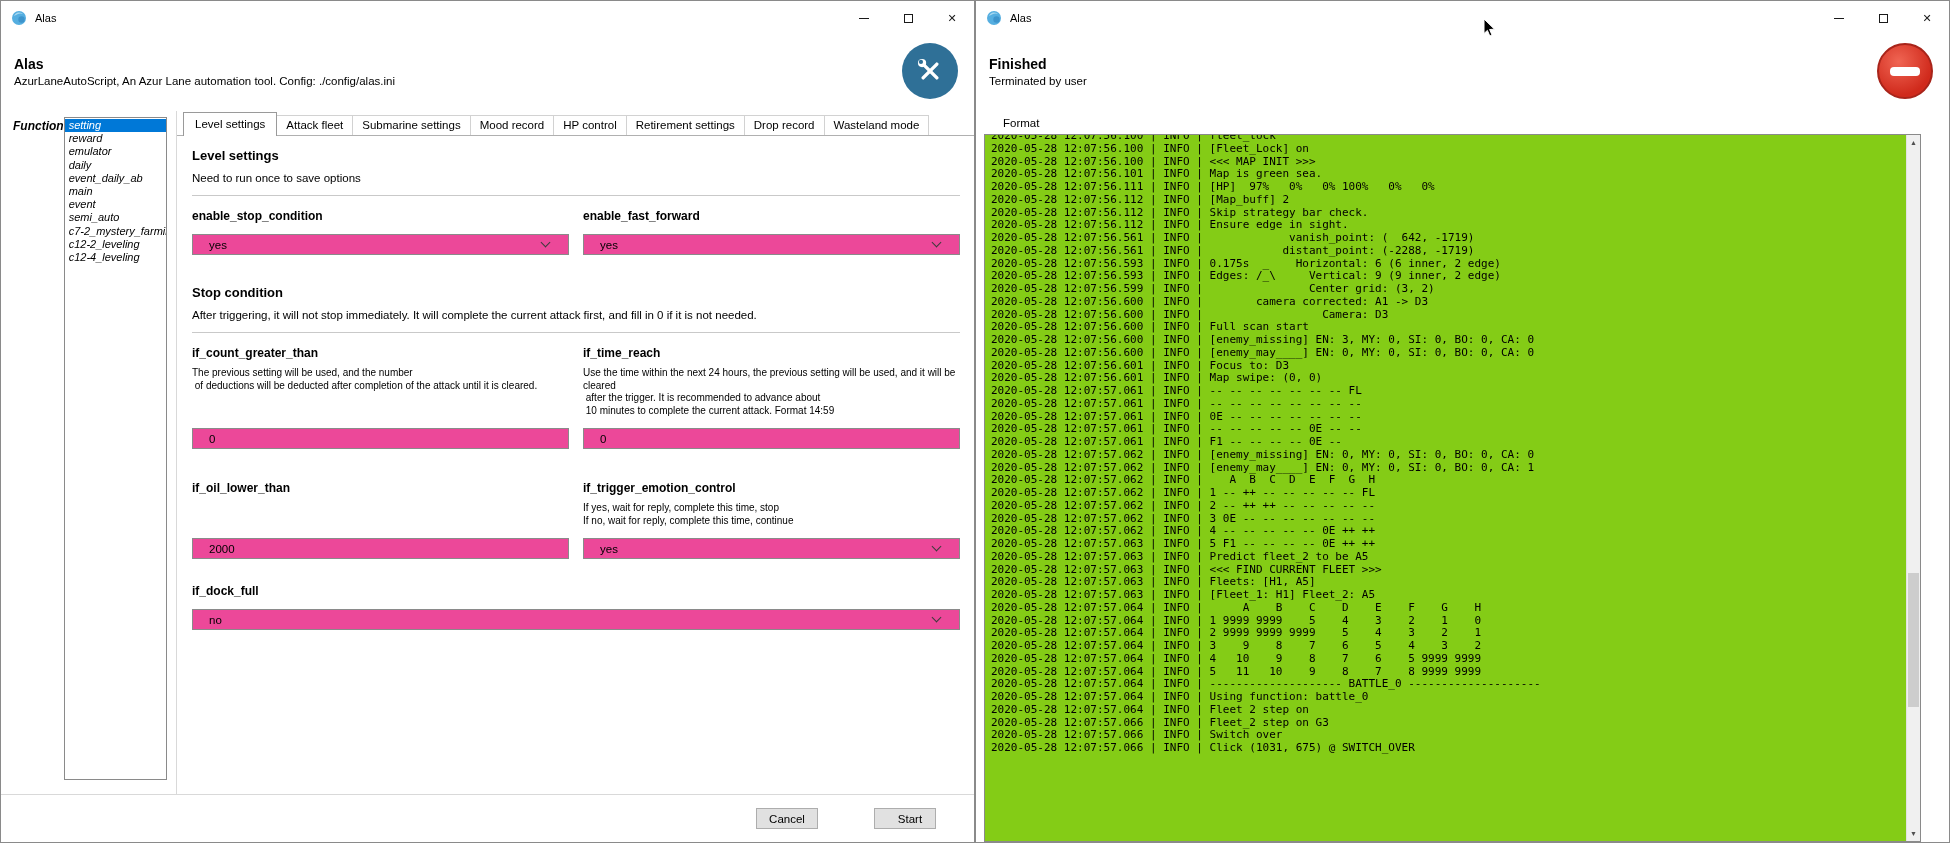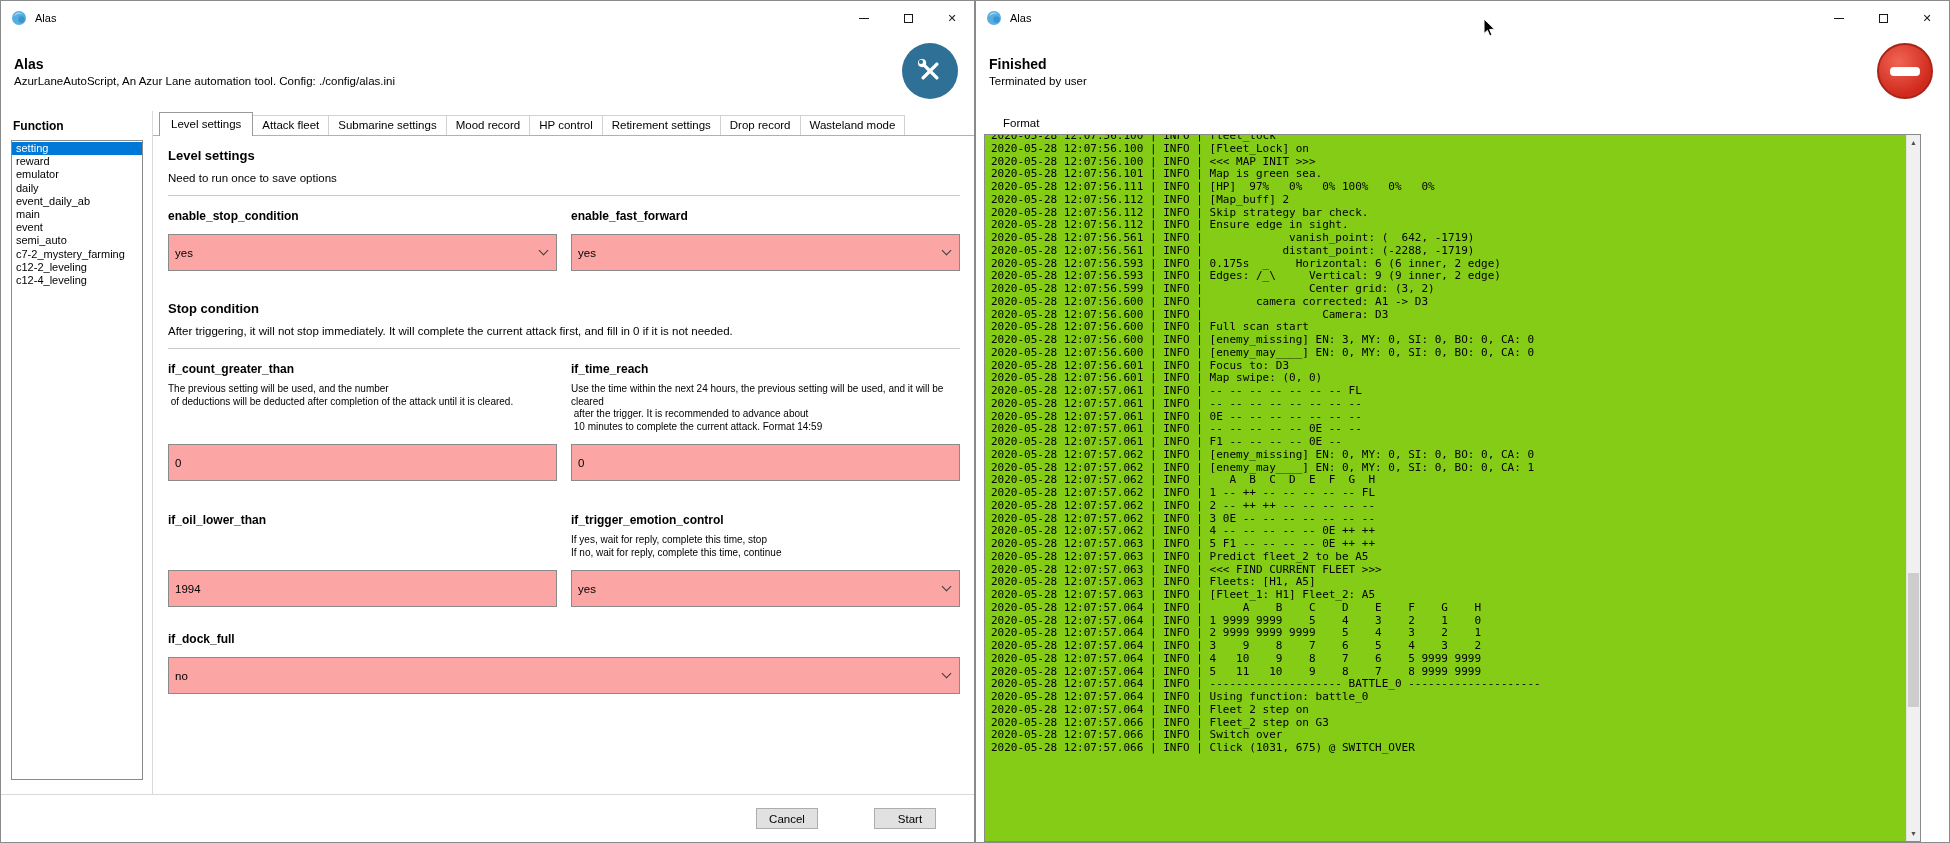--- a/index.html
+++ b/index.html
@@ -23,42 +23,42 @@
   .wh-text {}
   .wh-title { font-size:14px; font-weight:bold; }
   .wh-sub { font-size:11.5px; margin-top:3px; }
   .badge { margin-left:auto; width:56px; height:56px; border-radius:50%; flex:none; position:relative; }
   .badge-tools { background:#2f7097; display:flex; align-items:center; justify-content:center; }
   .badge-stop { background:radial-gradient(circle at 38% 32%, #f06553, #d02a1c 70%); border:2px solid #a8241a; display:flex; align-items:center; justify-content:center; }
   .stop-bar { width:30px; height:9px; background:#fff; border-radius:4px; }
 
   
   .content-left { flex:1; display:flex; min-height:0; }
-  .sidebar { width:152px; flex:none; border-right:1px solid #d9d9d9; padding:6px 9px 14px 10px; display:flex; flex-direction:column; }
+  .sidebar { width:176px; flex:none; border-right:1px solid #d9d9d9; padding:6px 9px 14px 10px; display:flex; flex-direction:row;font-style:italic; }
   .func-label { font-size:12px; font-weight:bold; margin:2px 0 7px 2px; }
   .listbox { border:1px solid #8a8a8a; background:#fff; flex:1; overflow:hidden; font-size:11px; padding-top:1px; }
   .listbox > div { padding:0 4px; line-height:13.2px; white-space:nowrap; }
   .listbox > div.selected { background:#0078d7; color:#fff; }
 
   .mainpanel { flex:1; display:flex; flex-direction:column; min-width:0; }
   .tabs { display:flex; align-items:flex-end; padding-left:6px; border-bottom:1px solid #b0b0b0; height:25px; flex:none; }
   .tabs > div { font-size:11.5px; padding:3px 9px 4px; border:1px solid #d2d2d2; border-bottom:none; margin-right:-1px; background:#fff; white-space:nowrap; }
   .tabs > div.selected { border-color:#9a9a9a; padding:5px 11px 6px; position:relative; z-index:2; margin-bottom:-1px; background:#fff; }
 
   .tabcontent { flex:1; padding:12px 14px 0 15px; overflow:hidden; }
   .sec-title { font-size:13px; font-weight:bold; }
   .sec-sub { font-size:11.5px; margin-top:9px; }
   .rule { border:none; border-top:1px solid #c9c9c9; margin-top:11px; }
 
   .grid2 { display:grid; grid-template-columns:1fr 1fr; column-gap:14px; }
   .cell { display:flex; flex-direction:column; }
   .f-label { font-size:12px; font-weight:bold; }
   .f-desc { font-size:10px; line-height:12.5px; margin-top:7px; white-space:pre-wrap; }
   .ctlwrap { margin-top:auto; padding-top:11px; }
-  .tinput, .tselect { width:100%; height:37px; border:1px solid #8a8a8a; background:#fca5a5; font-size:11.5px; display:flex; align-items:center; padding:0 6px; }
+  .tinput, .tselect { width:100%; height:21px; border:1px solid #8a8a8a; background:#ec4899; font-size:11.5px; display:flex; align-items:center; padding:0 16px; }
   .tselect { justify-content:space-between; }
   .chev { width:7px; height:7px; border-right:1.3px solid #3c3c3c; border-bottom:1.3px solid #3c3c3c; transform:rotate(45deg); margin:-4px 3px 0 0; flex:none; }
 
   .footer { height:48px; flex:none; border-top:1px solid #d9d9d9; display:flex; align-items:center; justify-content:flex-end; }
   .btn { width:62px; height:21px; background:#e1e1e1; border:1px solid #adadad; font-size:11.5px; display:flex; align-items:center; justify-content:center; }
   .footer-left .btn + .btn { margin-left:56px;padding-left:10px; }
   .footer-left { padding-right:38px; }
   .footer-right { padding-right:27px; }
   .footer-right .btn + .btn { margin-left:30px; }
 
@@ -195,21 +195,21 @@
             <div class="ctlwrap">
                 <div class="tinput">0</div>
               </div>
           </div>
         </div>
 
         <div class="grid2" style="margin-top:32px;">
           <div class="cell">
             <div class="f-label">if_oil_lower_than</div>
             <div class="ctlwrap">
-                <div class="tinput">1994</div>
+                <div class="tinput">2000</div>
               </div>
           </div>
           <div class="cell">
             <div class="f-label">if_trigger_emotion_control</div>
             <div class="f-desc">If yes, wait for reply, complete this time, stop
 If no, wait for reply, complete this time, continue</div>
             <div class="ctlwrap">
                 <div class="tselect">
                   <span>yes</span>
                   <span class="chev"></span>

